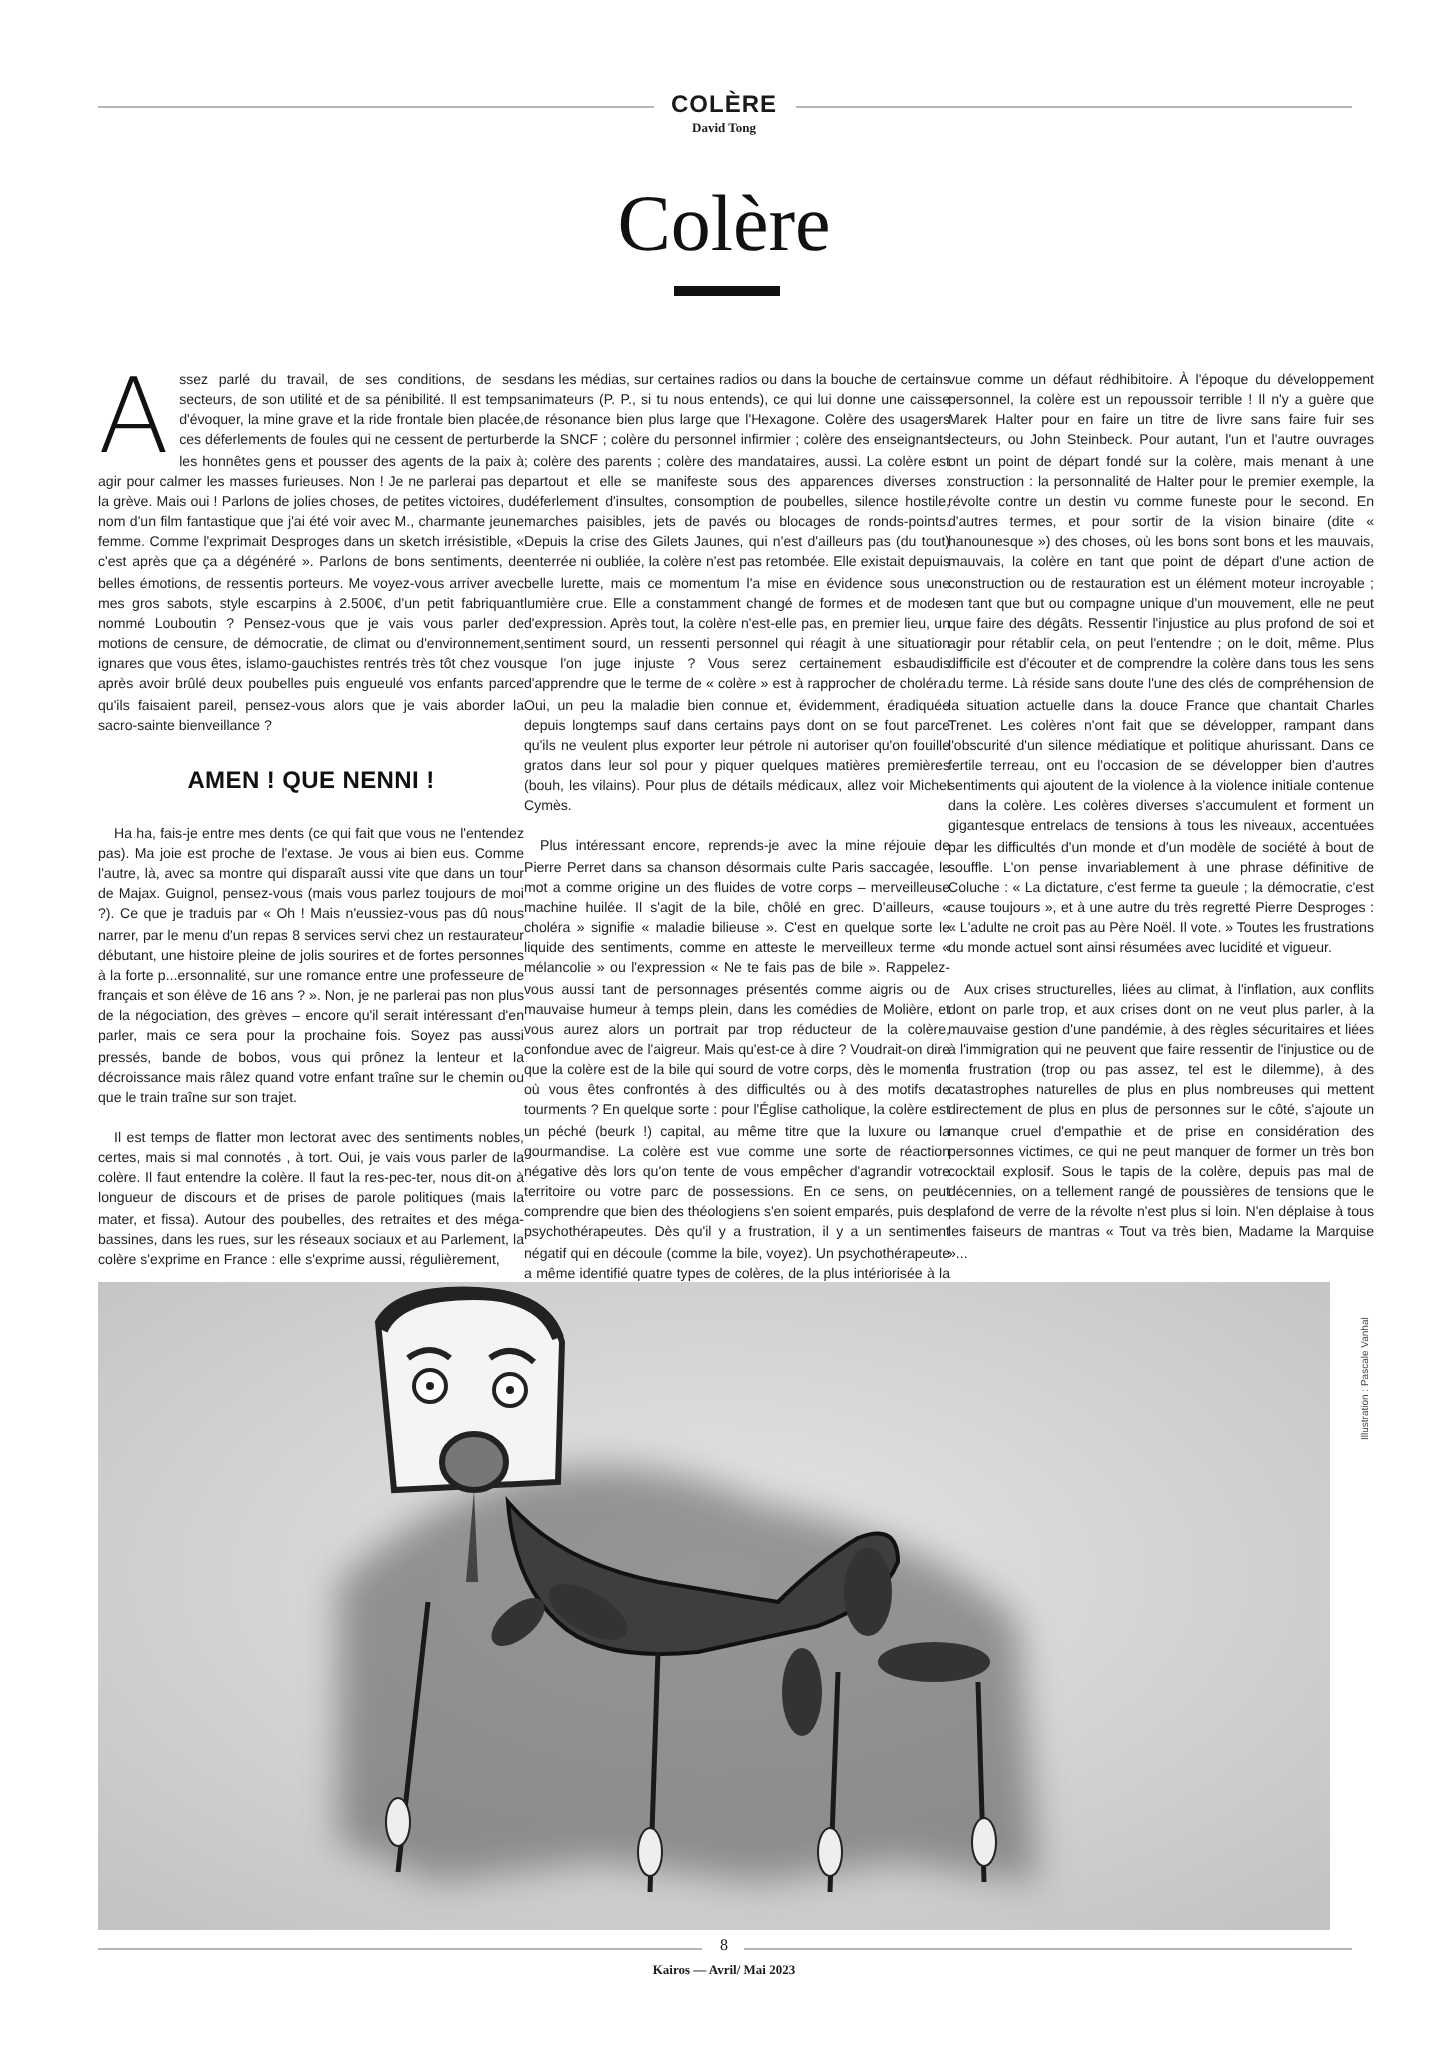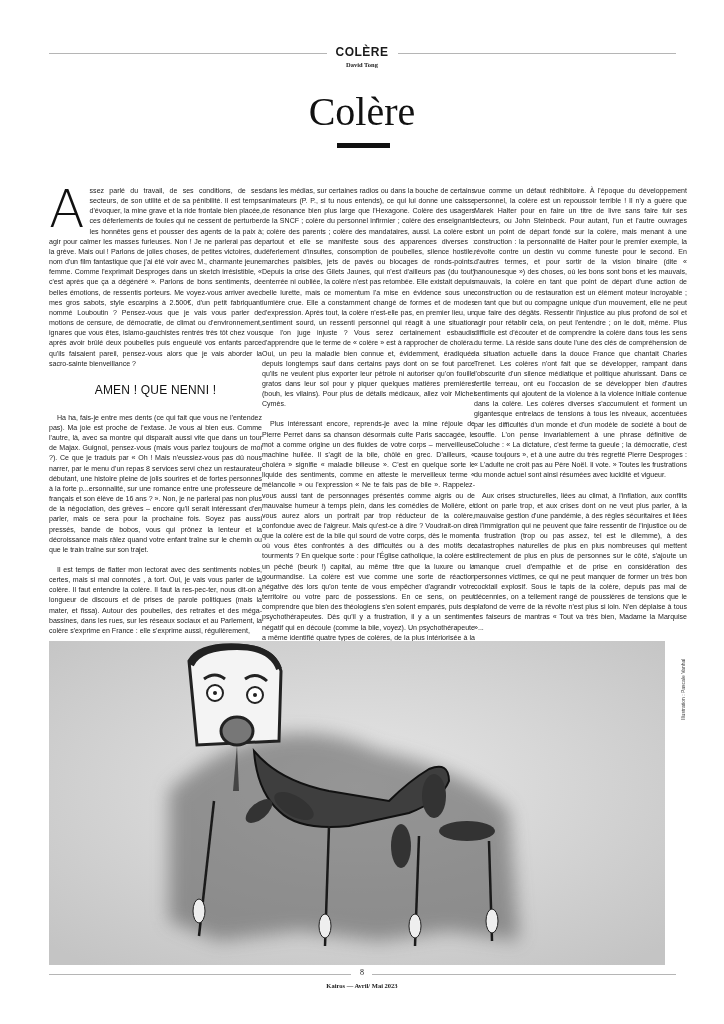--- a/index.html
+++ b/index.html
@@ -10,21 +10,21 @@
   .rubric .line.r{left:398px;width:278px;}
   .rubric .kicker{position:absolute;left:0;width:724px;top:2px;text-align:center;font-weight:bold;font-size:12px;letter-spacing:0.5px;font-family:"Liberation Sans",sans-serif;}
   .rubric .byline{position:absolute;left:0;width:724px;top:18px;text-align:center;font-size:6.5px;font-weight:bold;font-family:"Liberation Serif",serif;}
   .title{position:absolute;top:88px;left:0;width:724px;text-align:center;font-family:"Liberation Serif",serif;font-size:40px;line-height:48px;color:#111;}
   .title-bar{position:absolute;top:143px;left:337px;width:53px;height:5px;background:#111;}
   .col{position:absolute;top:186px;width:213px;font-size:7.05px;line-height:10.15px;text-align:justify;color:#222;}
   .col p{margin:0 0 10px 0;text-indent:8px;}
   .col p.first{text-indent:0;}
   .c1{left:49px;} .c2{left:262px;} .c3{left:474px;}
   .dropcap{float:left;font-size:52px;line-height:44px;margin:1px 5px 0 0;font-family:"DejaVu Sans",sans-serif;font-weight:200;color:#111;}
-  .subhead{text-align:center;font-weight:normal;font-size:12px;line-height:14px;margin:14px 0 16px 0;letter-spacing:0.2px;color:#111;}
+  .subhead{text-align:center;font-weight:bold;font-size:12px;line-height:14px;margin:14px 0 16px 0;letter-spacing:0.2px;color:#111;}
   .sign{font-weight:bold;margin-top:6px;text-indent:0 !important;}
   .illus{position:absolute;left:49px;top:641px;width:616px;height:324px;overflow:hidden;background:#d6d6d6;}
   .credit{position:absolute;left:680px;top:640px;width:10px;height:80px;}
   .credit span{display:block;transform:rotate(-90deg);transform-origin:left top;position:absolute;top:80px;left:0;white-space:nowrap;font-size:5px;color:#444;}
   .footer{position:absolute;top:968px;left:0;width:724px;}
   .footer .line{position:absolute;top:6px;height:1px;background:#b5b5b5;}
   .footer .line.l{left:49px;width:302px;}
   .footer .line.r{left:372px;width:304px;}
   .footer .pg{position:absolute;left:0;width:724px;top:0;text-align:center;font-size:8px;font-family:"Liberation Serif",serif;}
   .footer .issue{position:absolute;left:0;width:724px;top:14px;text-align:center;font-size:6.5px;font-weight:bold;font-family:"Liberation Serif",serif;}

